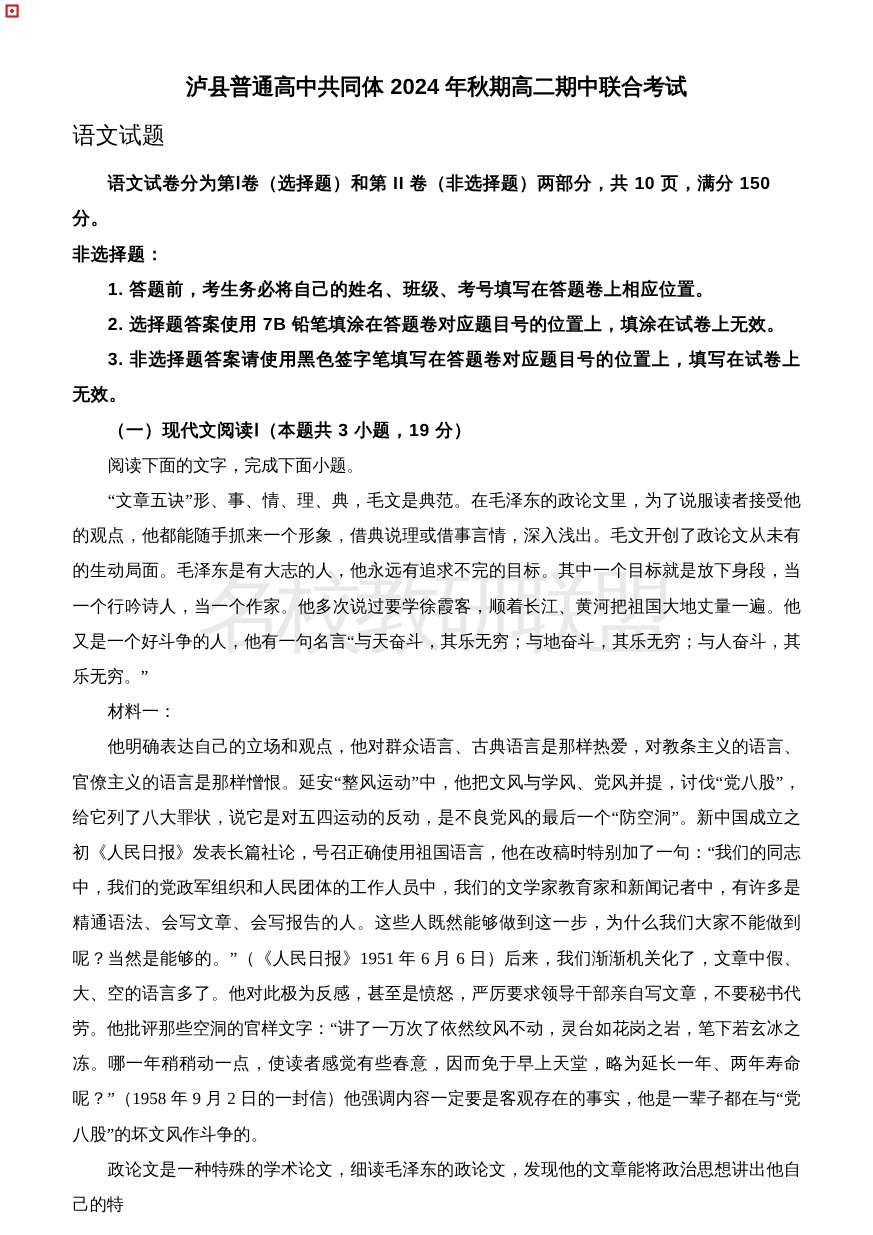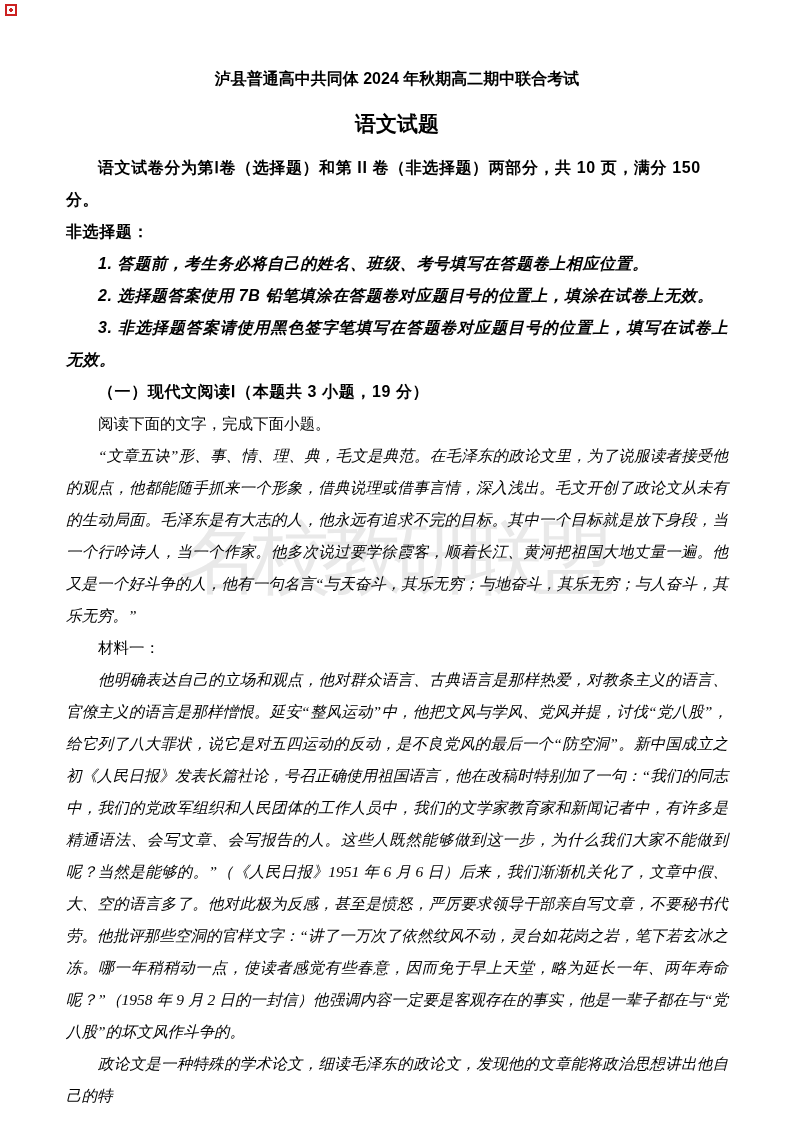--- a/index.html
+++ b/index.html
@@ -49,48 +49,47 @@
     padding: 64px 66px 0 66px;
     font-size: 16px;
   }
 
   p { margin: 0; line-height: 32px; }
 
   .doc-title {
     margin: 0 0 16px 0;
     font-family: "Liberation Sans", sans-serif;
     font-weight: 700;
-    font-size: 16px;
+    font-size: 20px;
     line-height: 30px;
     text-align: center;
   }
 
   .doc-subtitle {
     margin: 0 0 14px 0;
     font-family: "Liberation Sans", sans-serif;
-    font-weight: 700;
+    font-weight: 400;
     font-size: 21px;
     line-height: 28px;
-    text-align: center;
   }
 
   .b {
     font-family: "Liberation Sans", sans-serif;
     font-weight: 700;
     letter-spacing: 0.6px;
   }
 
   .kai {
     font-family: "Liberation Serif", "DejaVu Serif", serif;
     font-size: 15.5px;
   }
 
   .indent { text-indent: 32px; }
   .center { text-align: center; }
-  .just { text-align: justify; font-style: italic; }
+  .just { text-align: justify; }
 </style>
 </head>
 <body>
 
 <div class="page">
 
   <span class="corner-mark"></span>
 
   <div class="watermark">名校教研联盟</div>
 

